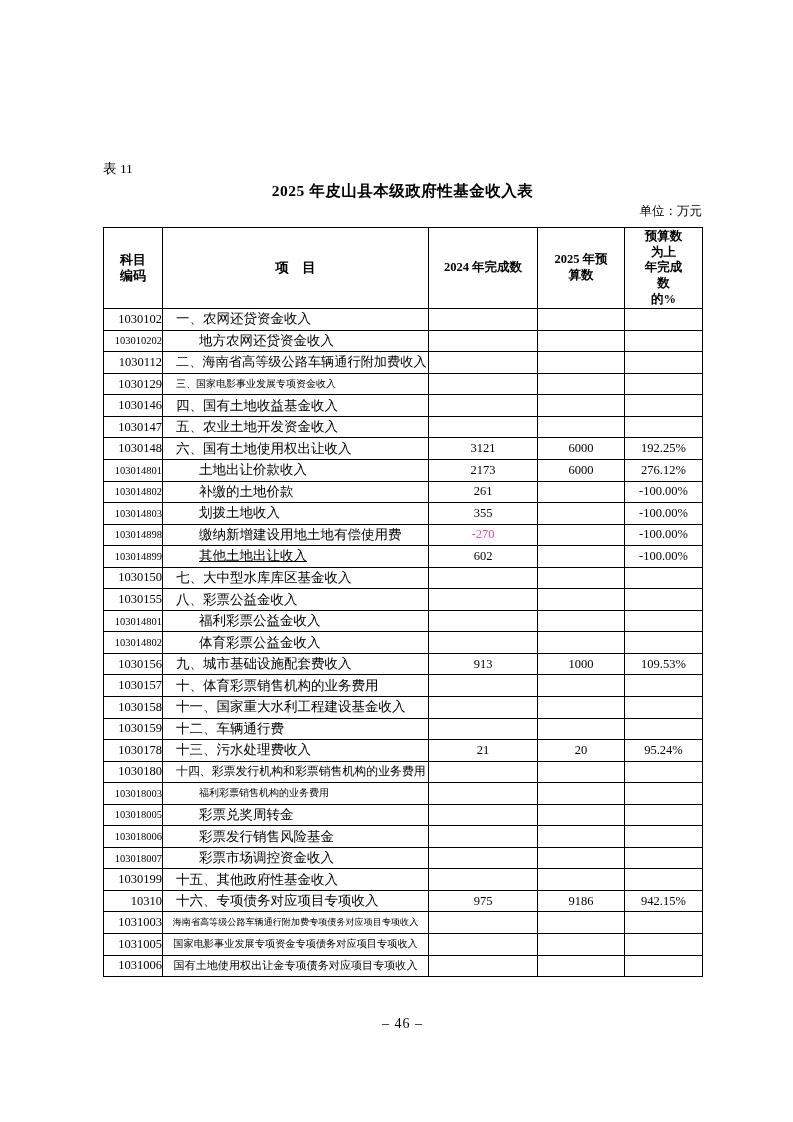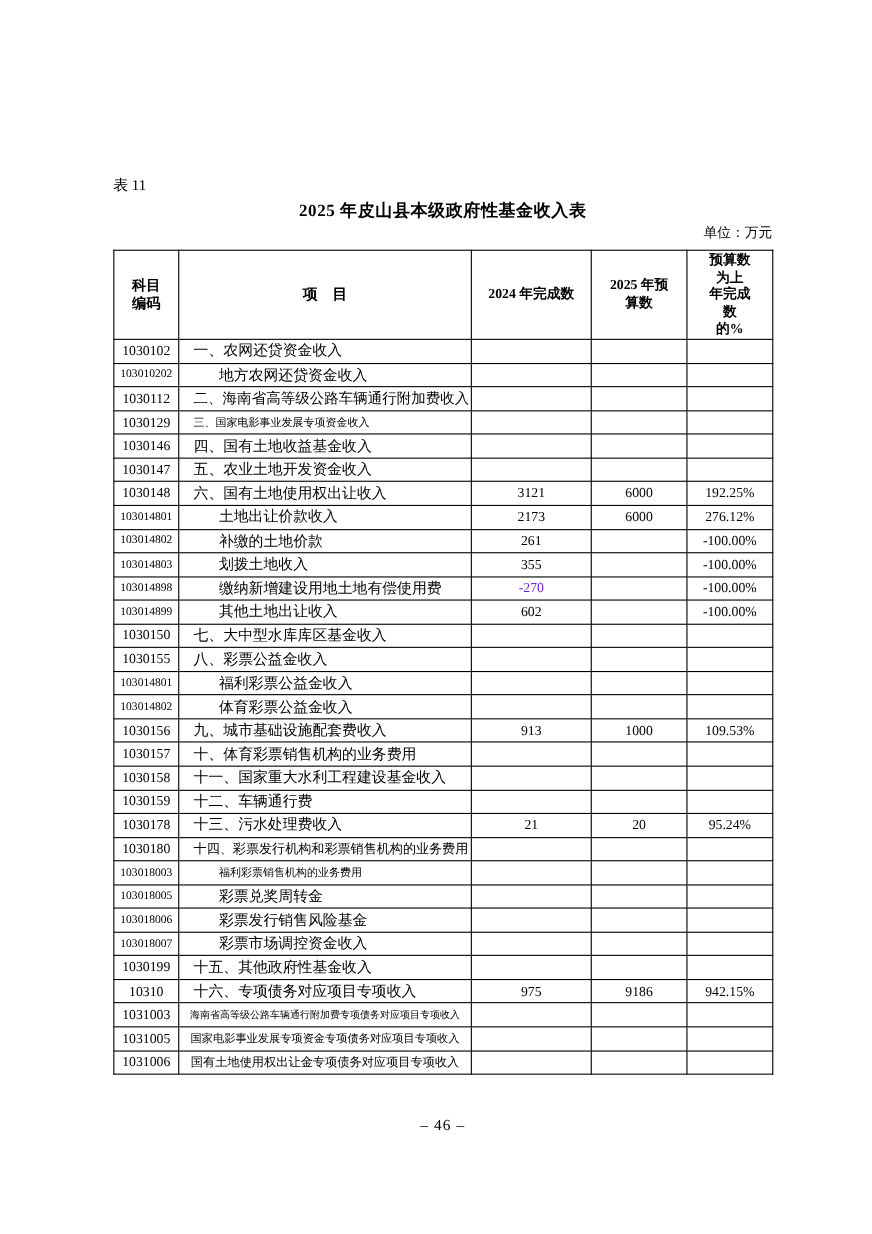--- a/index.html
+++ b/index.html
@@ -22,21 +22,21 @@
   table.tbl{border:1.5px solid #000;}
   table.tbl th{
     font-weight:bold;text-align:center;white-space:pre-line;
     height:49px;line-height:1.25;padding:1px 14px;
   }
   th.h-code{font-size:13px;}
   th.h-item{font-size:13.5px;}
   th.h-num{font-size:12.5px;white-space:nowrap;}
   th.h-pct{font-size:12.5px;}
   tbody tr{height:21.56px;}
-  td.code{text-align:center;padding-left:3px;white-space:nowrap;margin-left:15px;}
+  td.code{text-align:right;padding-left:3px;white-space:nowrap;margin-left:15px;}
   td.item{text-align:left;white-space:nowrap;}
   td.item.lvl1{padding-left:13px;}
   td.item.lvl2{padding-left:36px;}
   td.item.lvl3{text-align:center;padding-left:0;}
   td.num{text-align:center;font-size:12.5px;white-space:nowrap;}
   .page-num{position:absolute;left:103px;top:1016px;width:599px;text-align:center;
     font-size:14px;letter-spacing:1px;}
 </style>
 </head>
 <body>
@@ -135,27 +135,27 @@
         <tr>
           <td class="code" style="font-size: 10.5px;">103014803</td>
           <td class="item lvl2" style="font-size: 13.5px;">划拨土地收入</td>
           <td class="num">355</td>
           <td class="num"></td>
           <td class="num">-100.00%</td>
         </tr>
         <tr>
           <td class="code" style="font-size: 10.5px;">103014898</td>
           <td class="item lvl2" style="font-size: 13.5px;">缴纳新增建设用地土地有偿使用费</td>
-          <td class="num" style="color: #6d28d9;">-270</td>
+          <td class="num" style="color: #ec4899;">-270</td>
           <td class="num"></td>
           <td class="num">-100.00%</td>
         </tr>
         <tr>
           <td class="code" style="font-size: 10.5px;">103014899</td>
-          <td class="item lvl2" style="font-size: 13.5px;">其他土地出让收入</td>
+          <td class="item lvl2" style="font-size: 13.5px; text-decoration: underline;">其他土地出让收入</td>
           <td class="num">602</td>
           <td class="num"></td>
           <td class="num">-100.00%</td>
         </tr>
         <tr>
           <td class="code" style="font-size: 12.5px;">1030150</td>
           <td class="item lvl1" style="font-size: 13.5px;">七、大中型水库库区基金收入</td>
           <td class="num"></td>
           <td class="num"></td>
           <td class="num"></td>

